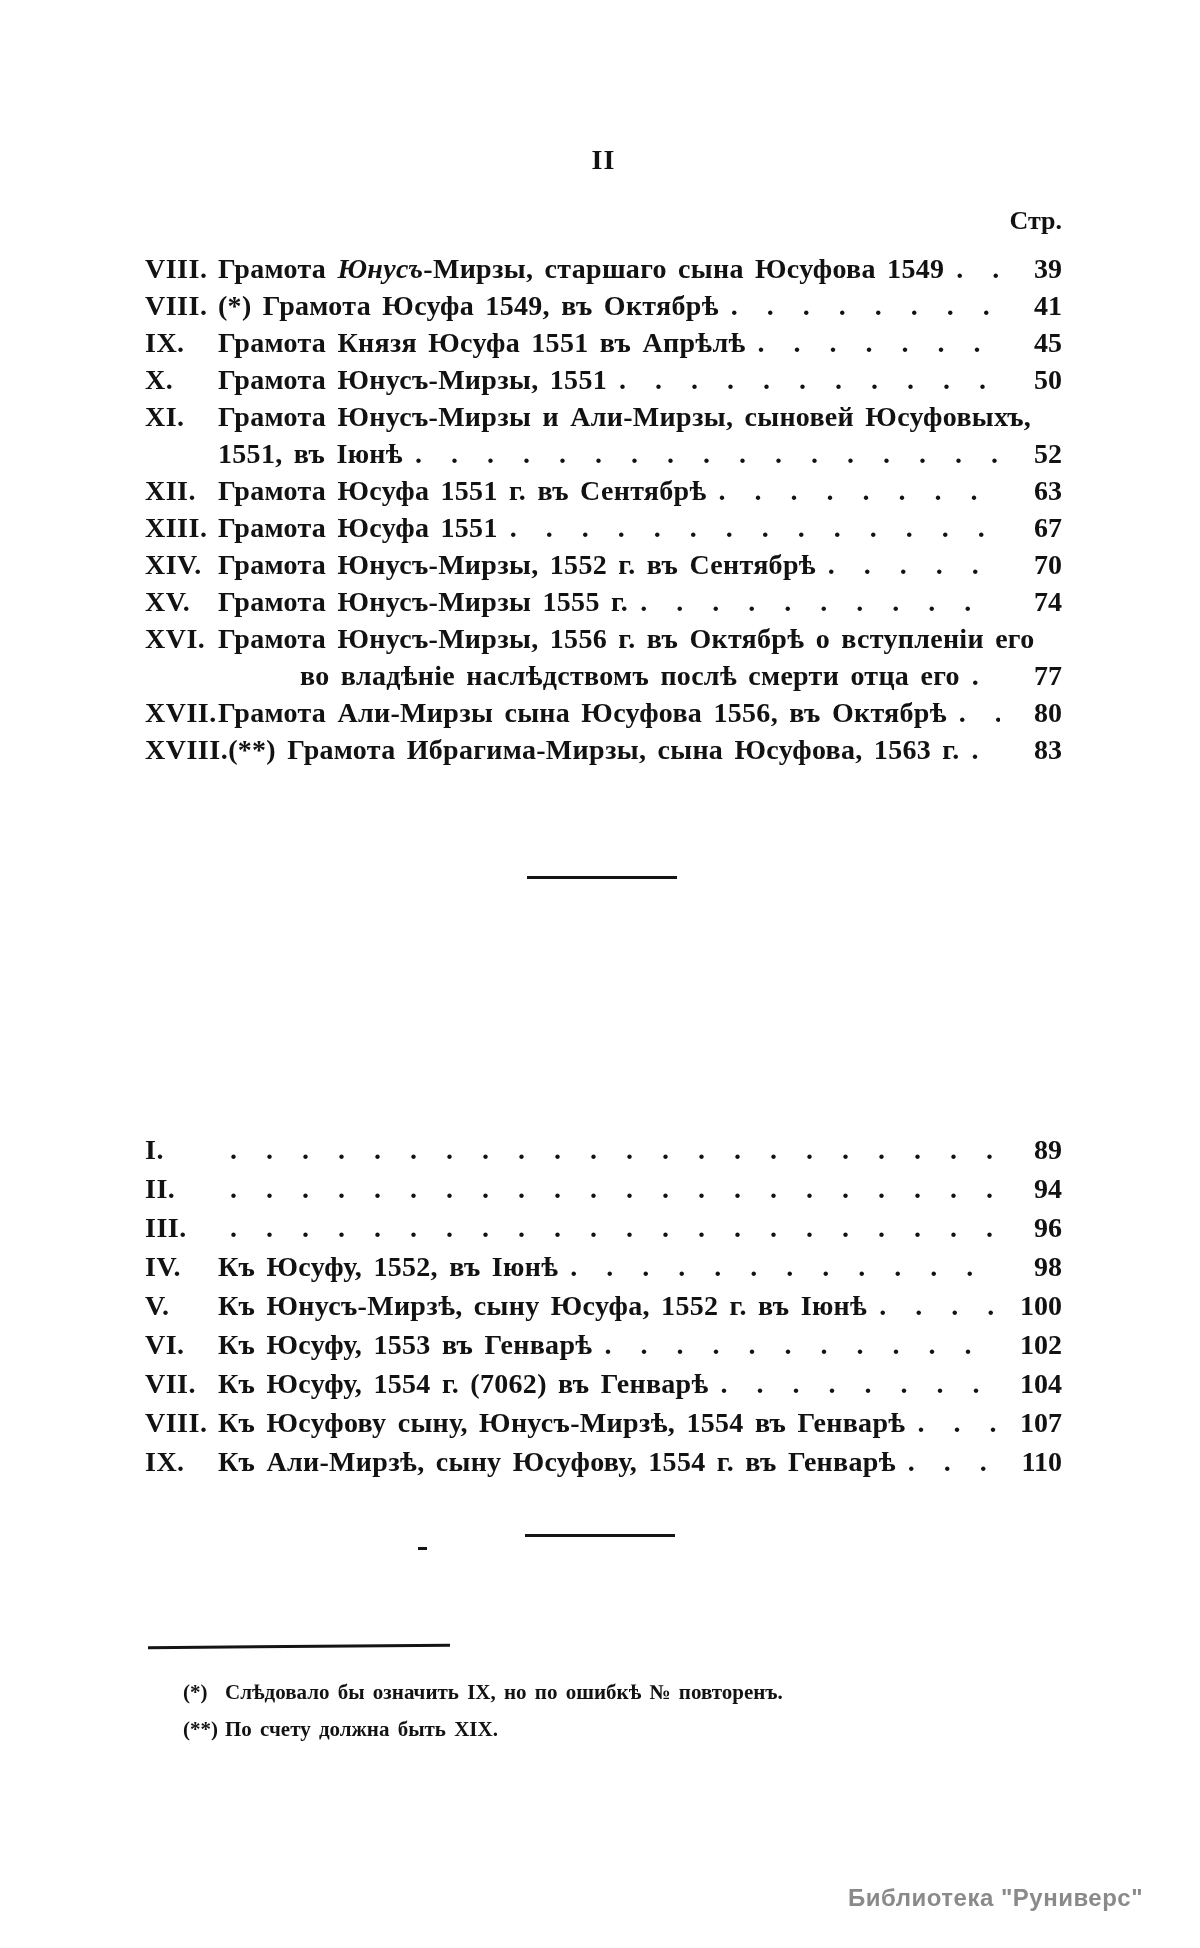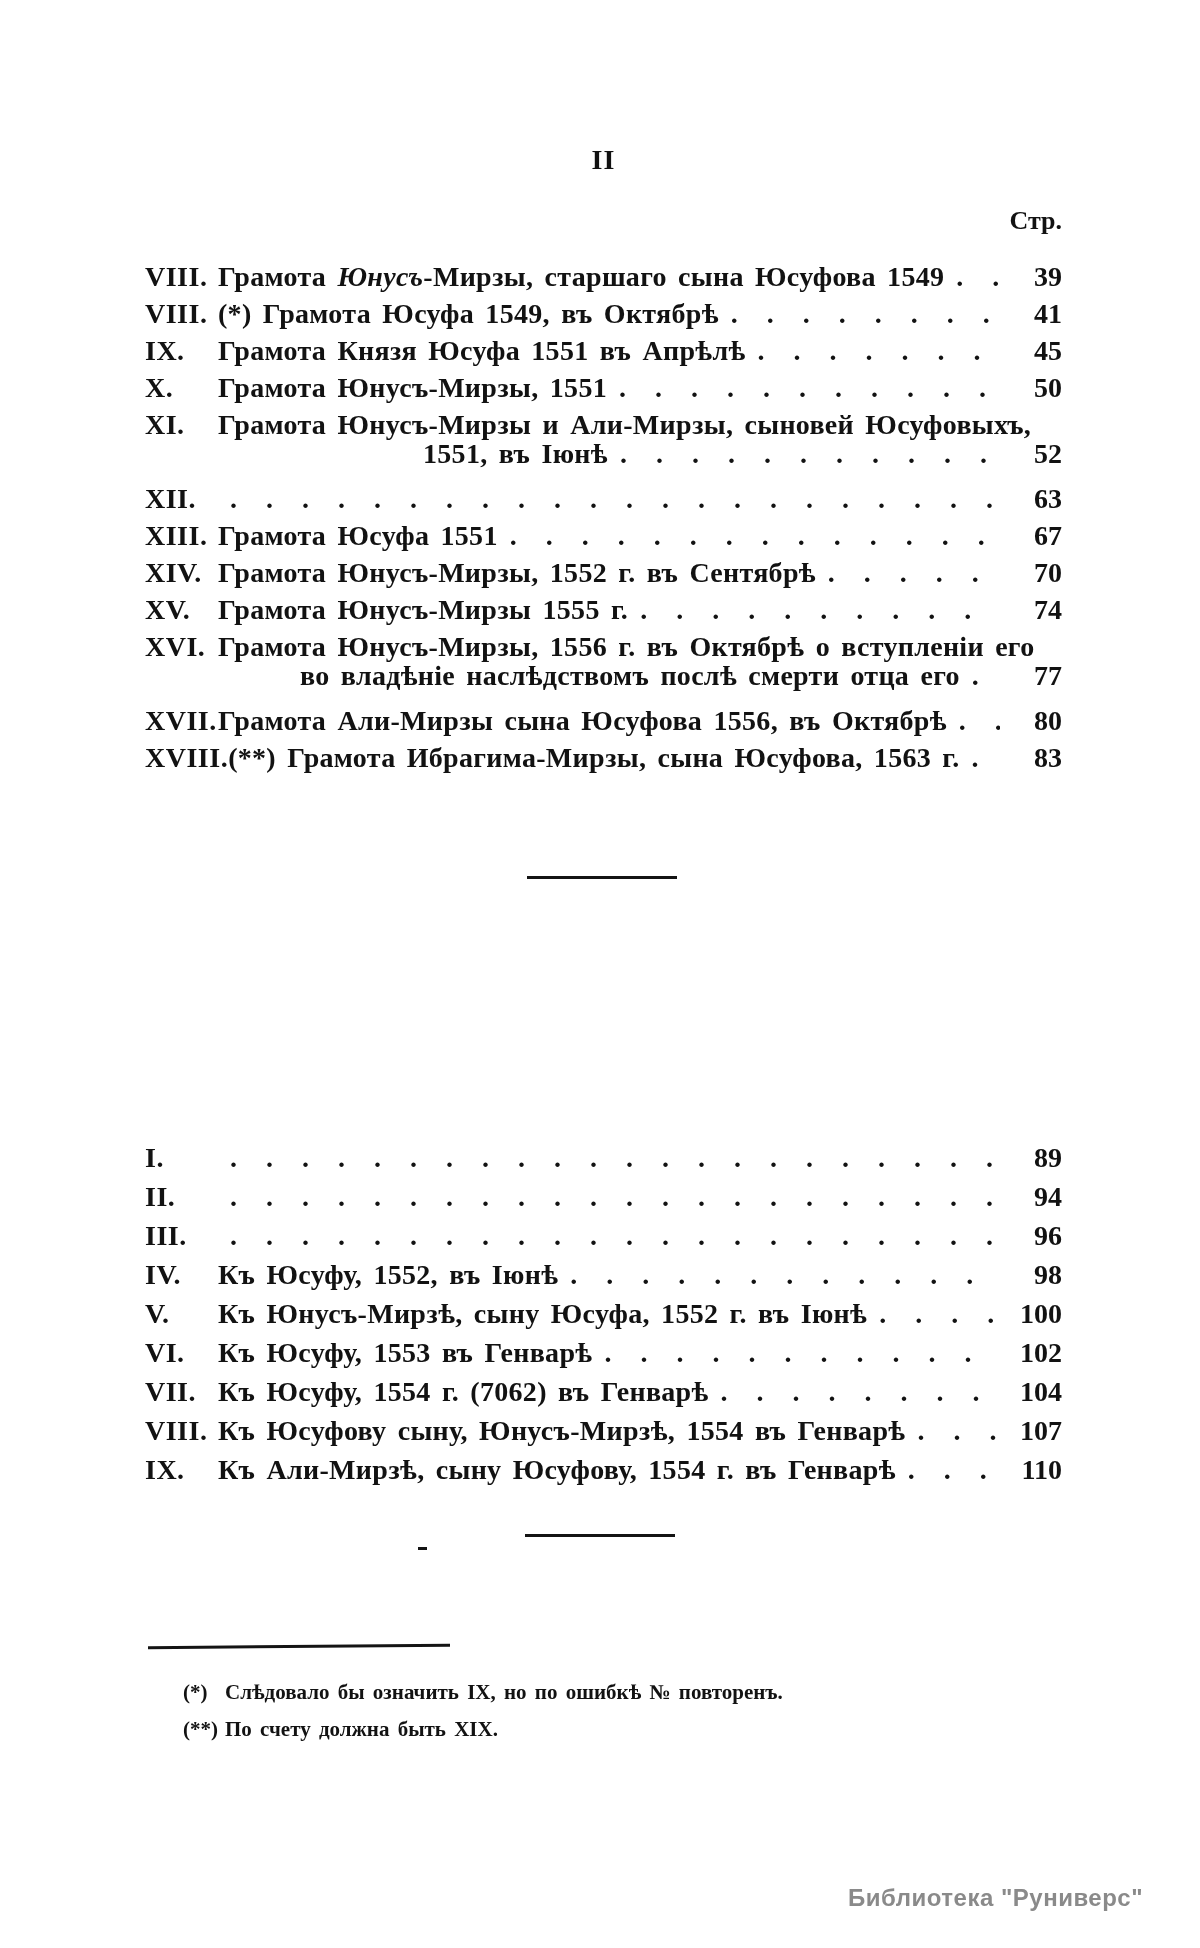--- a/index.html
+++ b/index.html
@@ -21,21 +21,21 @@
   .col-header{
     position:absolute;left:145px;top:206px;width:917px;
     text-align:right;font-size:26px;
   }
   
   .toc{position:absolute;left:145px;width:917px;}
   #list1{top:250px;}
   #list2{top:1130px;}
   .row{display:flex;align-items:baseline;line-height:37px;height:37px;font-size:28px;}
   #list2 .row{line-height:39px;height:39px;}
-  .num{min-width:73px;white-space:nowrap;letter-spacing:0.5px;margin-top:8px;}
+  .num{min-width:73px;white-space:nowrap;letter-spacing:0.5px;}
   .ttl{white-space:nowrap;word-spacing:4px;letter-spacing:0.3px;}
   .dots{flex:1 1 0;overflow:hidden;white-space:nowrap;word-spacing:22px;padding-left:12px;}
   .pg{min-width:62px;text-align:right;white-space:nowrap;}
   
   .rule{position:absolute;background:#141414;height:3px;}
   #divider1{left:527px;top:876px;width:150px;}
   #divider2{left:525px;top:1534px;width:150px;}
   #stray-dash{left:418px;top:1547px;width:9px;height:3px;}
   #fn-rule{left:148px;top:1645px;width:302px;transform:rotate(-0.45deg);}
   
@@ -99,27 +99,28 @@
 
   <div class="row">
     <span class="num">XI.</span>
     <span class="ttl">Грамота Юнусъ-Мирзы и Али-Мирзы, сыновей Юсуфовыхъ,</span>
     <span class="dots"></span>
     <span class="pg"></span>
   </div>
 
   <div class="row">
     <span class="num"></span>
-    <span class="ttl" style="margin-left: 205px; text-align: center;">1551, въ Іюнѣ</span>
+    <span class="ttl" style=" text-align: center;">1551, въ Іюнѣ</span>
     <span class="dots">. . . . . . . . . . . . . . . . . . . . . . . . . . . . . . . . . . . . . . . .</span>
     <span class="pg">52</span>
   </div>
 
   <div class="row">
     <span class="num">XII.</span>
+    <span class="ttl">Грамота Юсуфа 1551 г. въ Сентябрѣ</span>
     <span class="dots">. . . . . . . . . . . . . . . . . . . . . . . . . . . . . . . . . . . . . . . .</span>
     <span class="pg">63</span>
   </div>
 
   <div class="row">
     <span class="num">XIII.</span>
     <span class="ttl">Грамота Юсуфа 1551</span>
     <span class="dots">. . . . . . . . . . . . . . . . . . . . . . . . . . . . . . . . . . . . . . . .</span>
     <span class="pg">67</span>
   </div>

